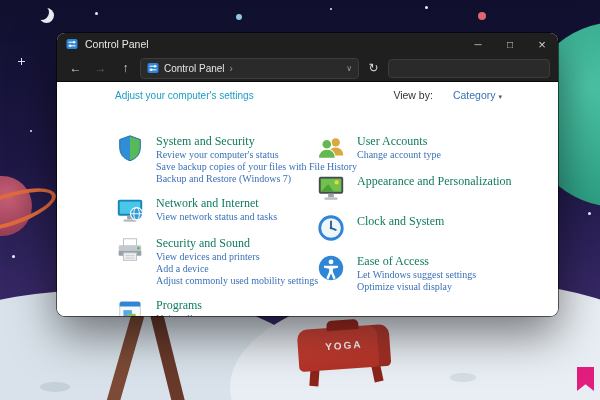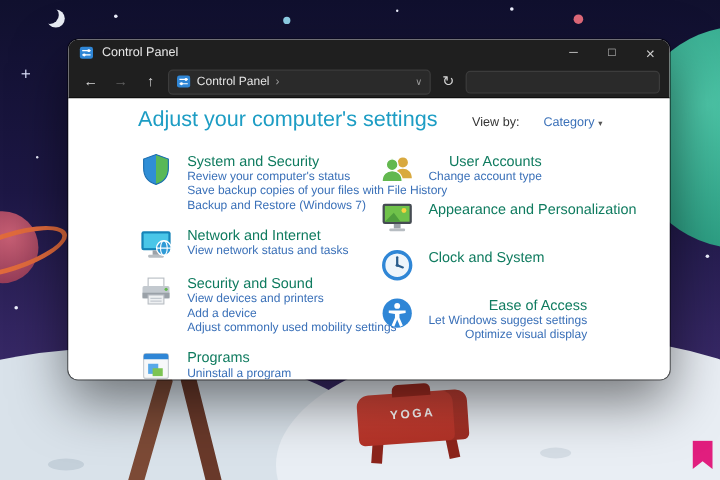--- a/index.html
+++ b/index.html
@@ -53,27 +53,27 @@
   .nav.dim{color:#5e5e5e;}
   .addressbar{flex:0 0 205px;height:19px;background:#2a2a2a;border:1px solid #3c3c3c;border-radius:4px;
     display:flex;align-items:center;gap:5px;padding:0 6px;cursor:text;}
   .crumb{color:#e4e4e4;font-size:10px;white-space:nowrap;}
   .crumb-sep{color:#9a9a9a;font-size:10px;}
   .addr-dd{margin-left:auto;color:#9a9a9a;font-size:8px;}
   .search{flex:1;height:17px;background:#2a2a2a;border:1px solid #3c3c3c;border-radius:4px;
     color:#ddd;font-size:10px;padding:0 6px;outline:none;}
   .content{flex:1;background:#ffffff;padding:7px 56px 0 58px;}
   .content-header{display:flex;align-items:baseline;justify-content:space-between;}
-  .page-title{color:var(--page_header,#1d9dc4);font-size:18px;}
+  .page-title{color:var(--page_header,#1d9dc4);font-size:10px;}
   .viewby{font-size:10.5px;color:#333;display:flex;gap:20px;align-items:flex-end;}
   .viewby-value{color:var(--task_link,#3a70b8);cursor:pointer;display:flex;gap:3px;align-items:baseline;}
   .vb-chev{font-size:7px;color:#555;}
-  .cols{display:flex;margin-top:16px;}
+  .cols{display:flex;margin-top:32px;font-family:Liberation Serif, serif;}
   .col-left{width:201px;flex:0 0 auto;}
-  .col-right{flex:1;text-align:right;}
+  .col-right{flex:1;}
   .category{display:flex;gap:11px;margin-bottom:10px;}
   .cat-icon{width:30px;height:30px;flex:0 0 auto;cursor:pointer;}
   .cat-icon svg{width:30px;height:30px;display:block;}
   .cat-text{padding-top:1px;min-width:0;}
   .cat-title{display:block;color:var(--category_title,#0f7b5f);font-size:12px;line-height:14px;
     margin-bottom:1px;cursor:pointer;text-decoration:none;white-space:nowrap;}
   .cat-link{display:block;color:var(--task_link,#3a70b8);font-size:10px;line-height:12px;
     cursor:pointer;text-decoration:none;white-space:nowrap;}
 </style>
 </head>

